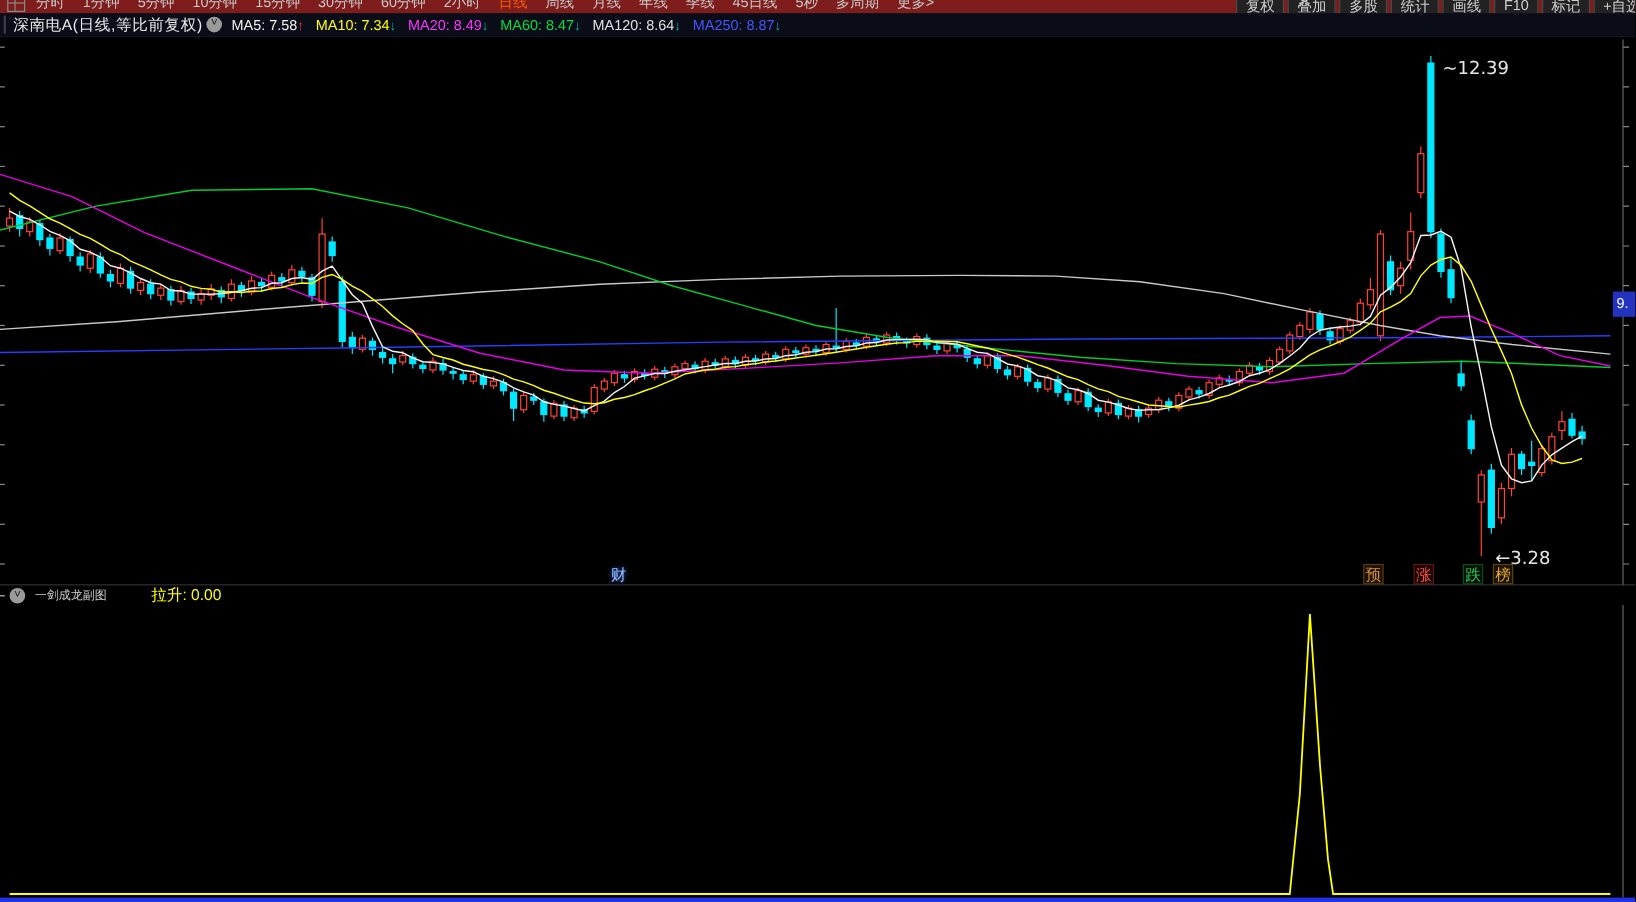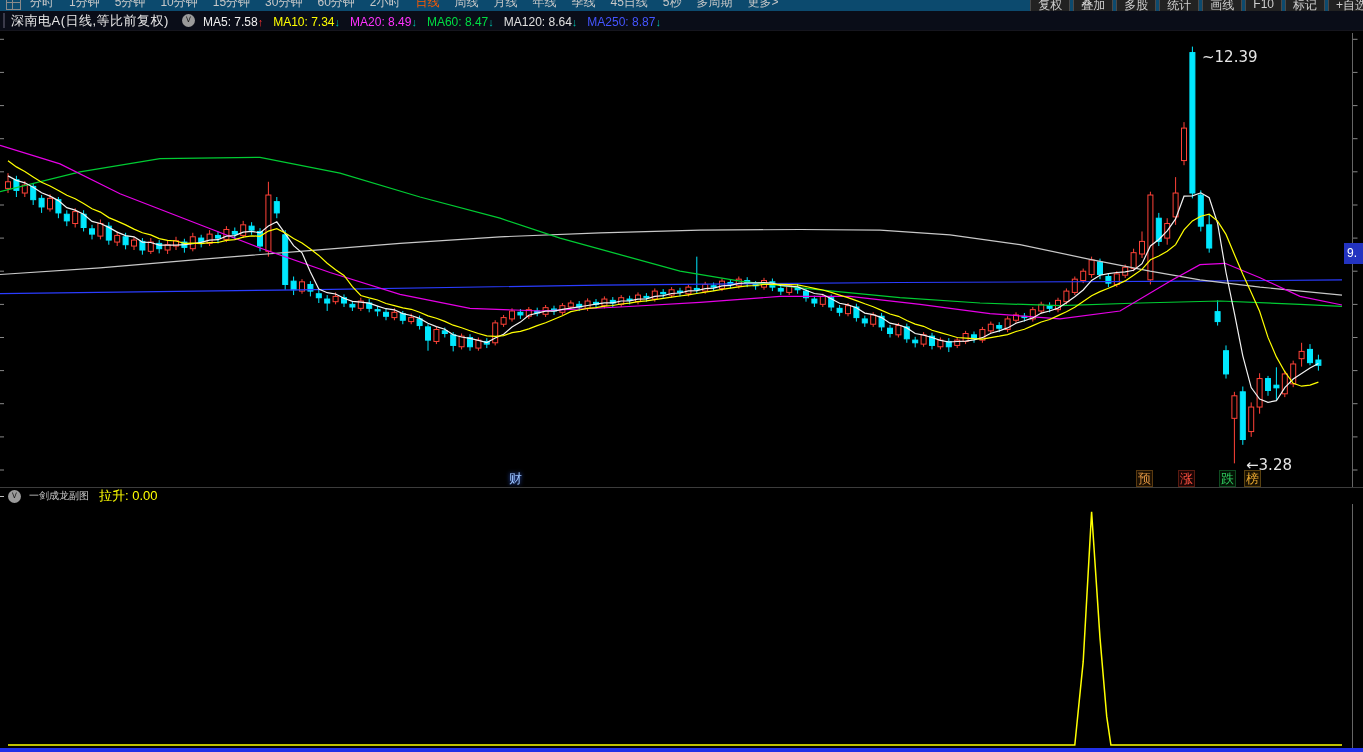--- a/index.html
+++ b/index.html
@@ -1,55 +1,55 @@
 <!DOCTYPE html>
 <html><head>
 <meta charset="utf-8">
 <style>
   html,body{margin:0;padding:0;background:#000;}
   #app{position:relative;width:1363px;height:752px;background:#000;overflow:hidden;
        font-family:"Liberation Sans","DejaVu Sans",sans-serif;}
   
-  #menubar{position:absolute;left:0;top:0;width:1363px;height:11px;background:#0c4a6e;
+  #menubar{position:absolute;left:0;top:0;width:1363px;height:11px;background:#7f1d1d;
            border-bottom:1px solid #2e2e2e;overflow:hidden;white-space:nowrap;}
   #menubar .inner{position:absolute;left:0;top:-6px;display:flex;align-items:center;width:1380px;}
   #grid-ico{width:13px;height:12px;border:1px solid #8a8a8a;margin:0 9px 0 6px;position:relative;flex:0 0 auto;}
   #grid-ico:before{content:"";position:absolute;left:5px;top:0;width:1px;height:12px;background:#8a8a8a;}
   #grid-ico:after{content:"";position:absolute;left:0;top:5px;width:13px;height:1px;background:#8a8a8a;}
   .mitem{color:#c8c8c8;font-size:12px;margin-right:15px;cursor:default;}
   .mitem.active{color:#ff5a00;}
   #toolgrp{position:absolute;right:-12px;top:-6px;display:flex;}
   .titem{color:#cfcfcf;font-size:12px;border:1px solid #4a4a4a;background:#222;
          padding:2px 7px;margin-left:3px;white-space:nowrap;}
   
   #titlebar{position:absolute;left:0;top:11px;width:1363px;height:19px;background:#0a0d18;
             display:flex;align-items:center;border-bottom:1px solid #15151d;}
   #titlebar .vgrip{width:2px;height:15px;background:#3a3a4a;margin:0 6px 0 3px;}
-  .stock-title{color:#e8e8e8;font-size:13px;letter-spacing:.5px;margin-right:13px;}
+  .stock-title{color:#e8e8e8;font-size:13px;letter-spacing:.5px;margin-right:3px;}
   .circlechev{width:13px;height:13px;border-radius:50%;background:#9a9a9a;color:#1a1a1a;
               font-size:10px;line-height:12px;text-align:center;margin-right:8px;flex:0 0 auto;cursor:default;}
   .ma-item{font-size:12px;margin-right:10px;white-space:nowrap;}
   .ma-arrow{font-size:11px;}
   
   .pricelabel{position:absolute;color:#e6e6e6;font-size:15px;font-family:"DejaVu Sans",sans-serif;}
   #axis-badge{position:absolute;left:1344px;top:243px;width:19px;height:21px;background:#2333c0;
               color:#fff;font-size:12px;line-height:21px;padding-left:3px;}
   .boticon{position:absolute;font-size:13px;line-height:15px;width:15px;text-align:center;cursor:pointer;}
   #icon-cai{left:508px;top:471px;color:#9cc4ff;text-shadow:0 0 4px #3a6dff;}
   #icon-yu{left:1136px;top:470px;color:#d89040;border:1px solid #5a3a10;background:#1c1002;}
   #icon-zhang{left:1178px;top:470px;color:#ff5040;border:1px solid #5a1a10;background:#1a0404;}
   #icon-die{left:1219px;top:470px;color:#30cc60;border:1px solid #0e4a20;background:#031204;}
   #icon-bang{left:1244px;top:470px;color:#e8a830;border:1px solid #5a4210;background:#1a1202;}
   
   #divider1{position:absolute;left:0;top:487px;width:1363px;height:1px;background:#3c3c3c;}
   #subheader{position:absolute;left:0;top:488px;width:1363px;height:16px;background:#000;
              display:flex;align-items:center;}
   #subheader .ltick{width:4px;height:1px;background:#bbb;margin-right:4px;}
   #sub-title{color:#cfcfcf;font-size:10px;margin-right:10px;cursor:pointer;}
-  #sub-readout{font-size:13px;color:#ffff00;}
+  #sub-readout{font-size:13px;color:#ffff00;margin-left:27px;}
   #bottomline{position:absolute;left:0;top:748px;width:1363px;height:4px;background:#2231e8;}
   svg{position:absolute;left:0;top:0;}
 </style>
 </head>
 <body>
 
 <div id="app">
 
   <div id="menubar">
     <div class="inner">

